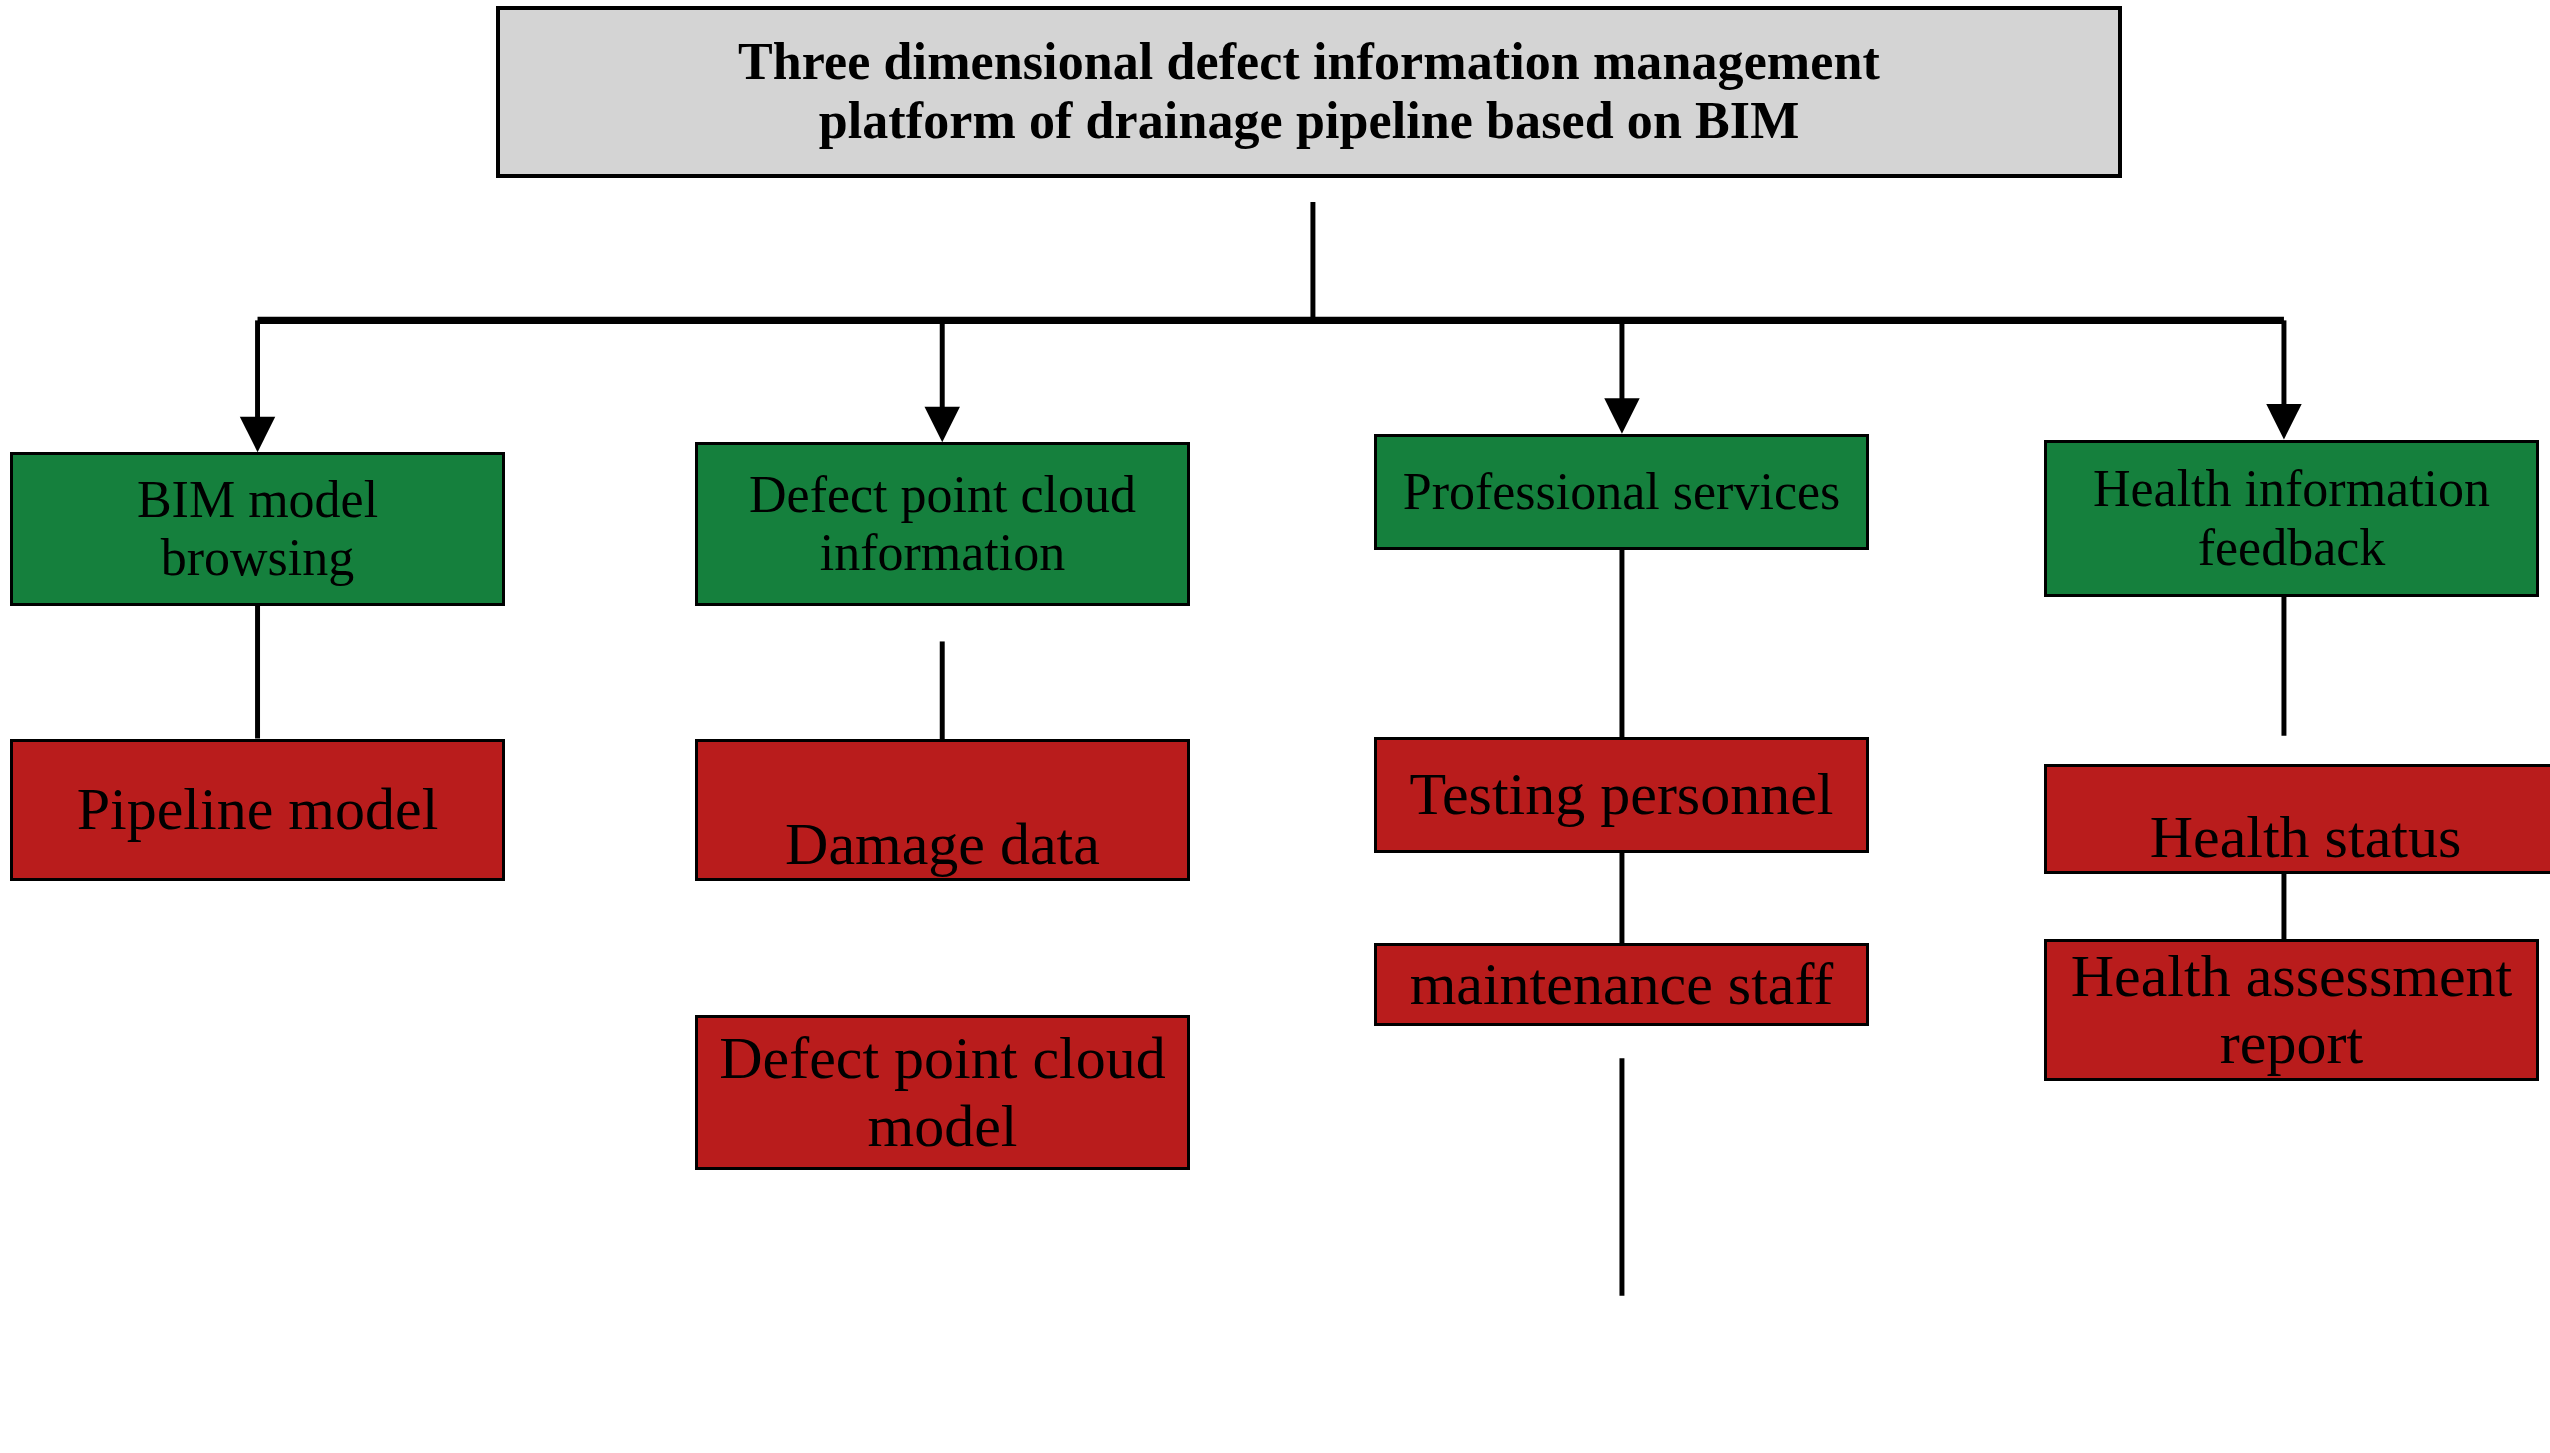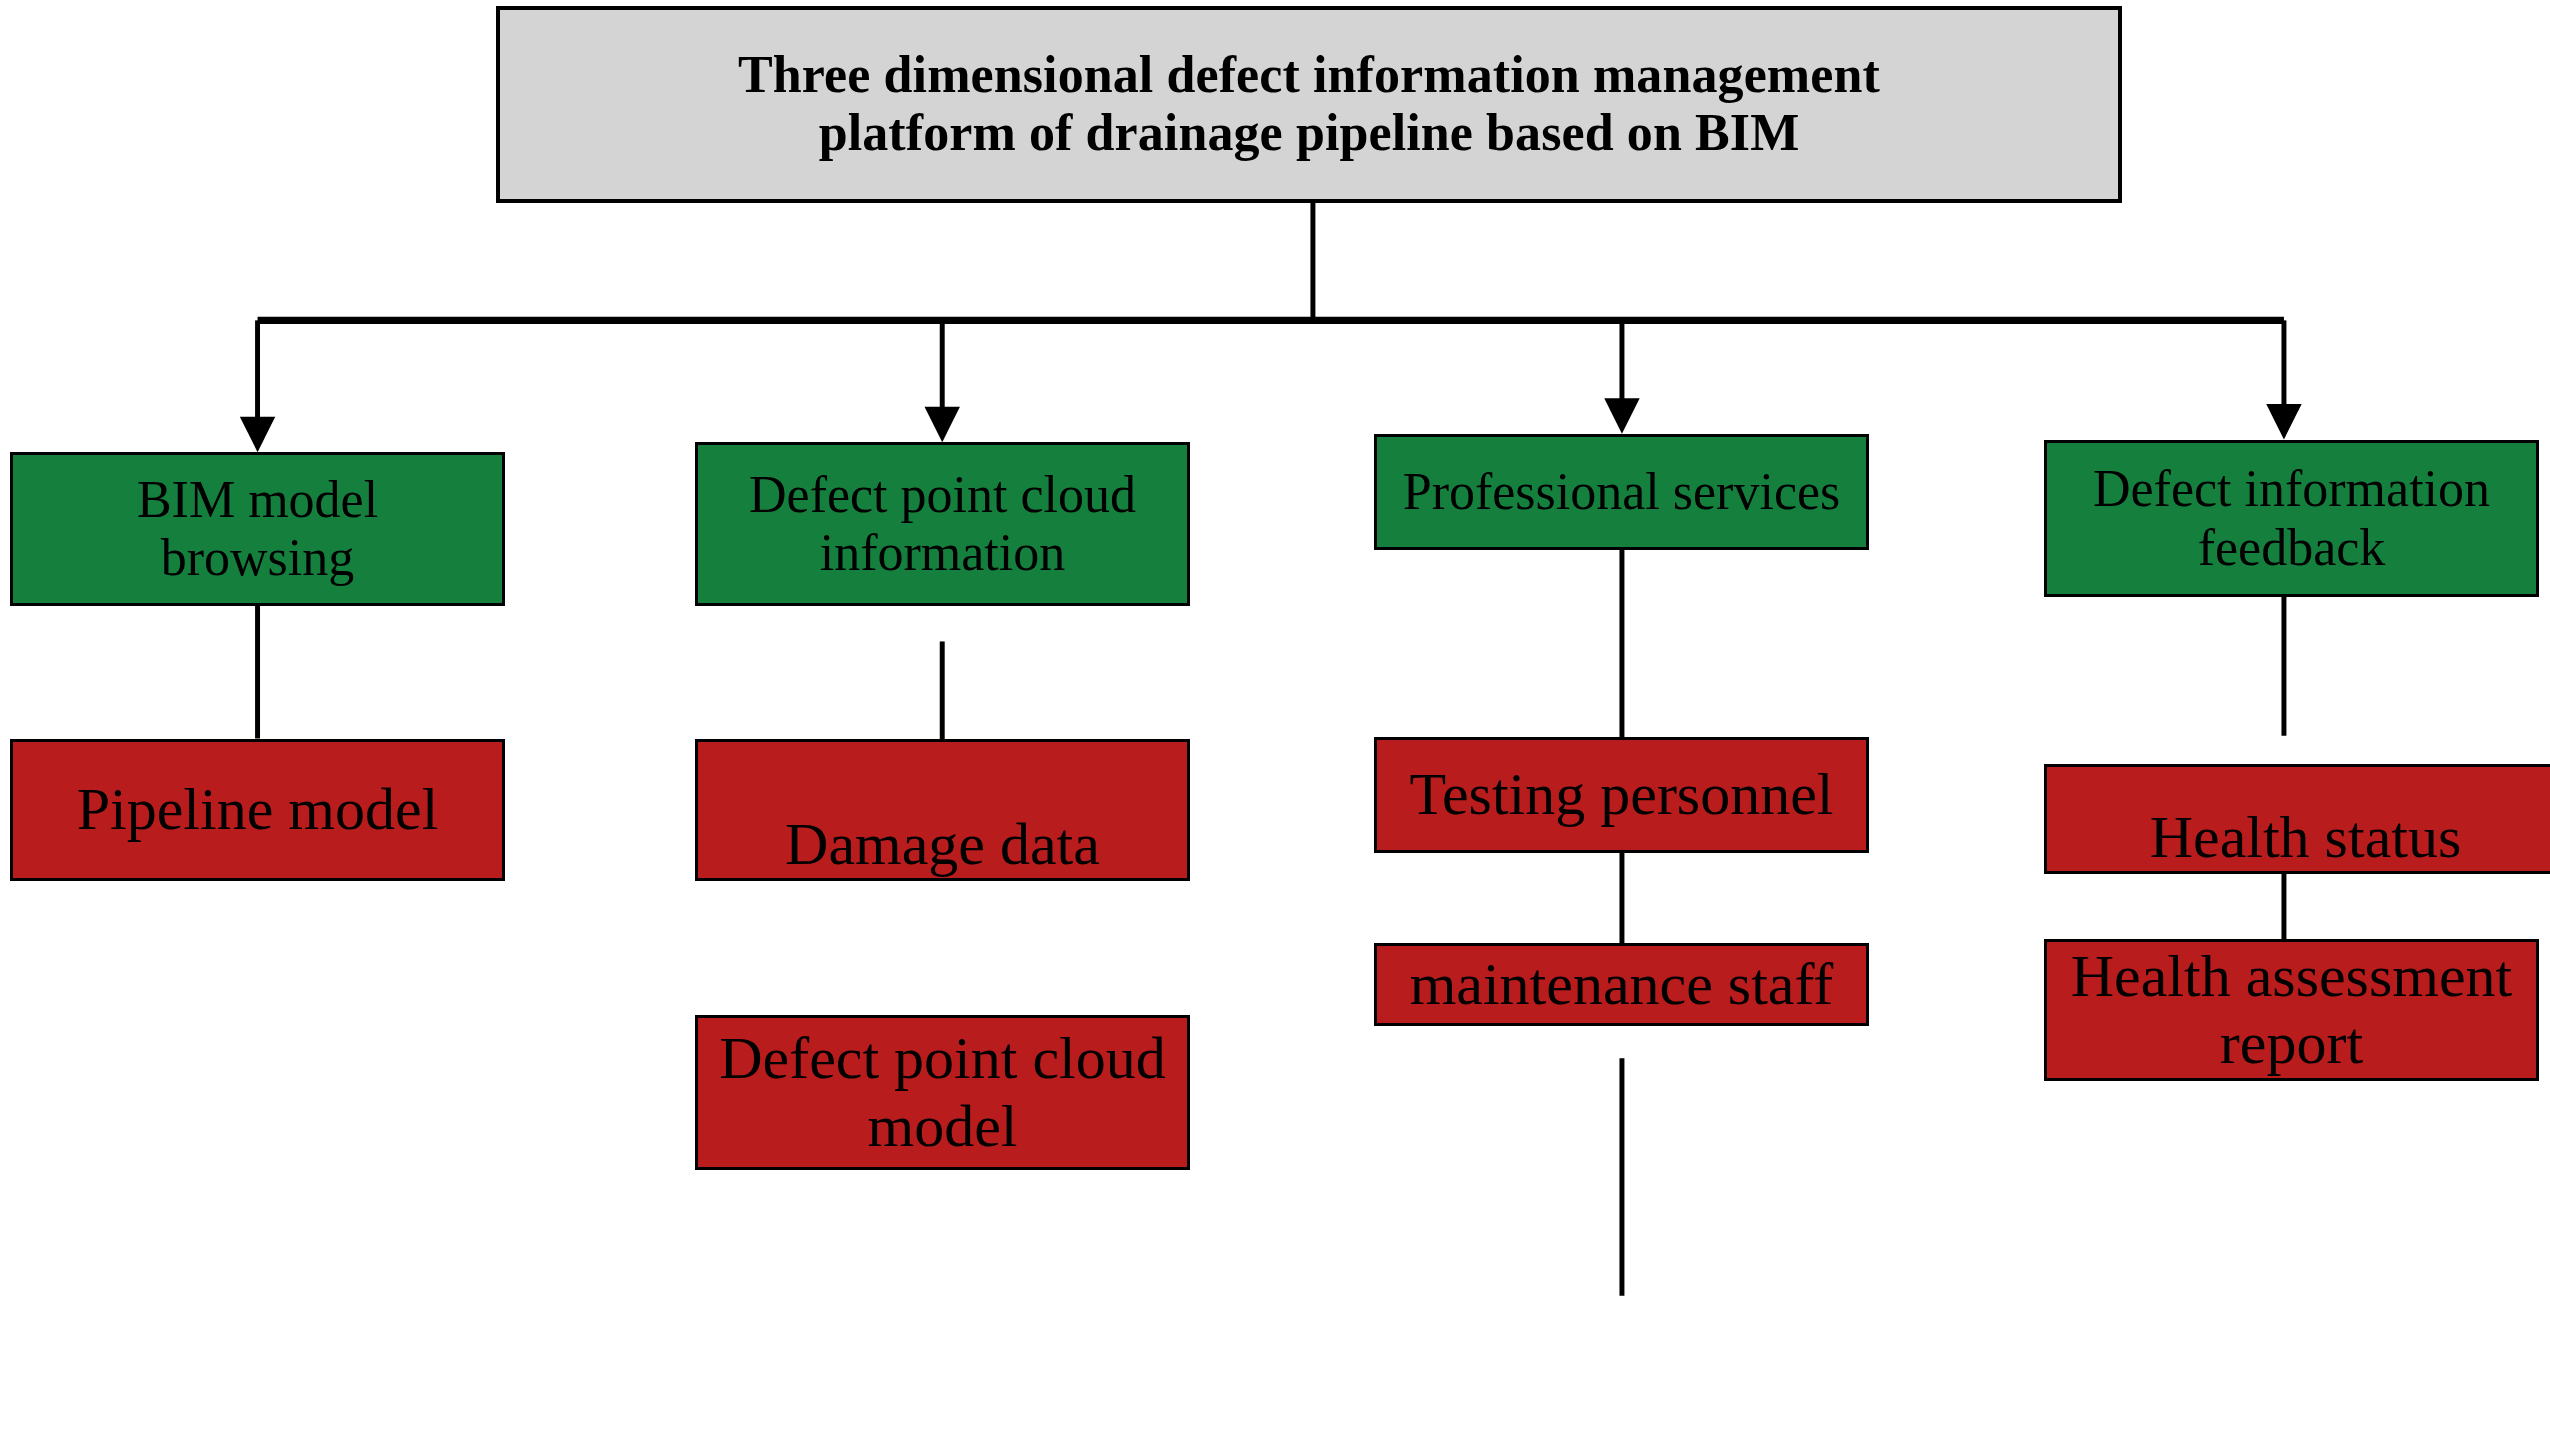--- a/index.html
+++ b/index.html
@@ -89,21 +89,21 @@
     <line x1="1329" y1="905" x2="1329" y2="1048" stroke="#000000" stroke-width="7"></line>
 
     <line x1="2288" y1="690" x2="2288" y2="1053" stroke="#000000" stroke-width="7"></line>
     <line x1="2288" y1="1197" x2="2288" y2="1340" stroke="#000000" stroke-width="7"></line>
     <line x1="2288" y1="1493" x2="2288" y2="1828" stroke="#000000" stroke-width="7"></line>
 
     <line x1="3222" y1="742" x2="3222" y2="1038" stroke="#000000" stroke-width="7"></line>
     <line x1="3222" y1="1188" x2="3222" y2="1328" stroke="#000000" stroke-width="7"></line>
   </svg>
 
-  <div class="node root" style="left:496px; top:5.7px; width:1626px; height:197px;">
+  <div class="node root" style="left:496px; top:5.7px; width:1626px; height:172px;">
     <span class="txt">Three dimensional defect information management
 platform of drainage pipeline based on BIM</span>
   </div>
 
   <div class="node level1" style="left:10px; top:452px; width:495px; height:154px;">
     <span class="txt">BIM model
 browsing</span>
   </div>
   <div class="node level2" style="left:10px; top:739px; width:495px; height:142px;">
     <span class="txt">Pipeline model</span>
@@ -125,21 +125,21 @@
     <span class="txt">Professional services</span>
   </div>
   <div class="node level2" style="left:1374px; top:737px; width:495px; height:116px;">
     <span class="txt">Testing personnel</span>
   </div>
   <div class="node level2" style="left:1374px; top:943px; width:495px; height:83px;">
     <span class="txt">maintenance staff</span>
   </div>
 
   <div class="node level1" style="left:2044px; top:440px; width:495px; height:157px;">
-    <span class="txt">Defect information
+    <span class="txt">Health information
 feedback</span>
   </div>
   <div class="node level2" style="left:2044px; top:764px; width:523px; height:110px;align-items:flex-end;">
     <span class="txt">Health status</span>
   </div>
   <div class="node level2" style="left:2044px; top:939px; width:495px; height:142px;">
     <span class="txt">Health assessment
 report</span>
   </div>
 

